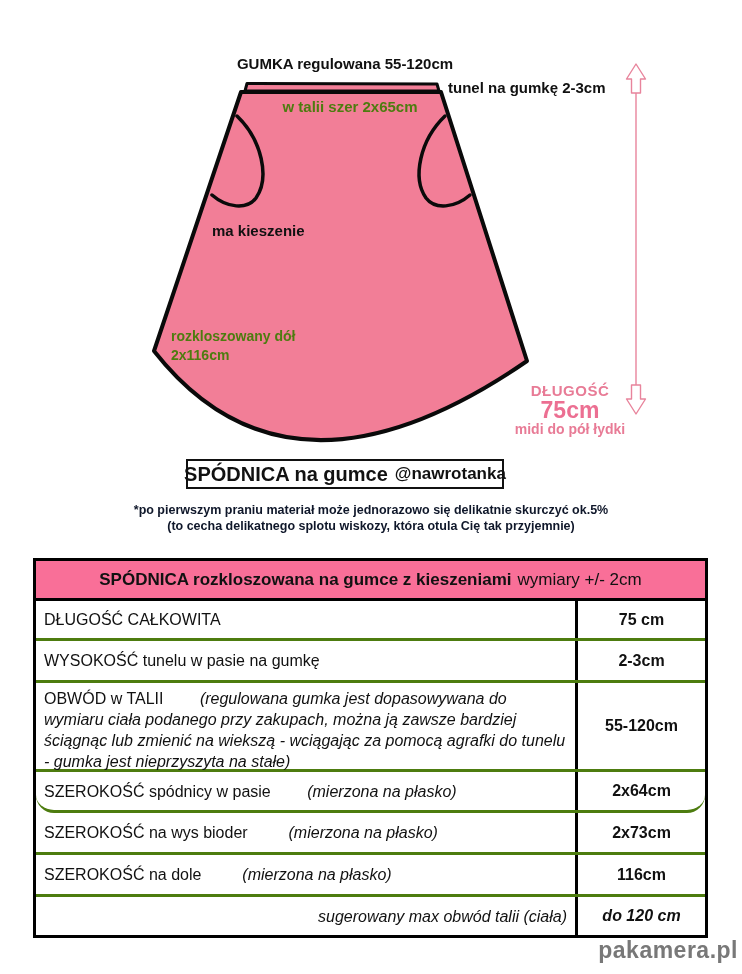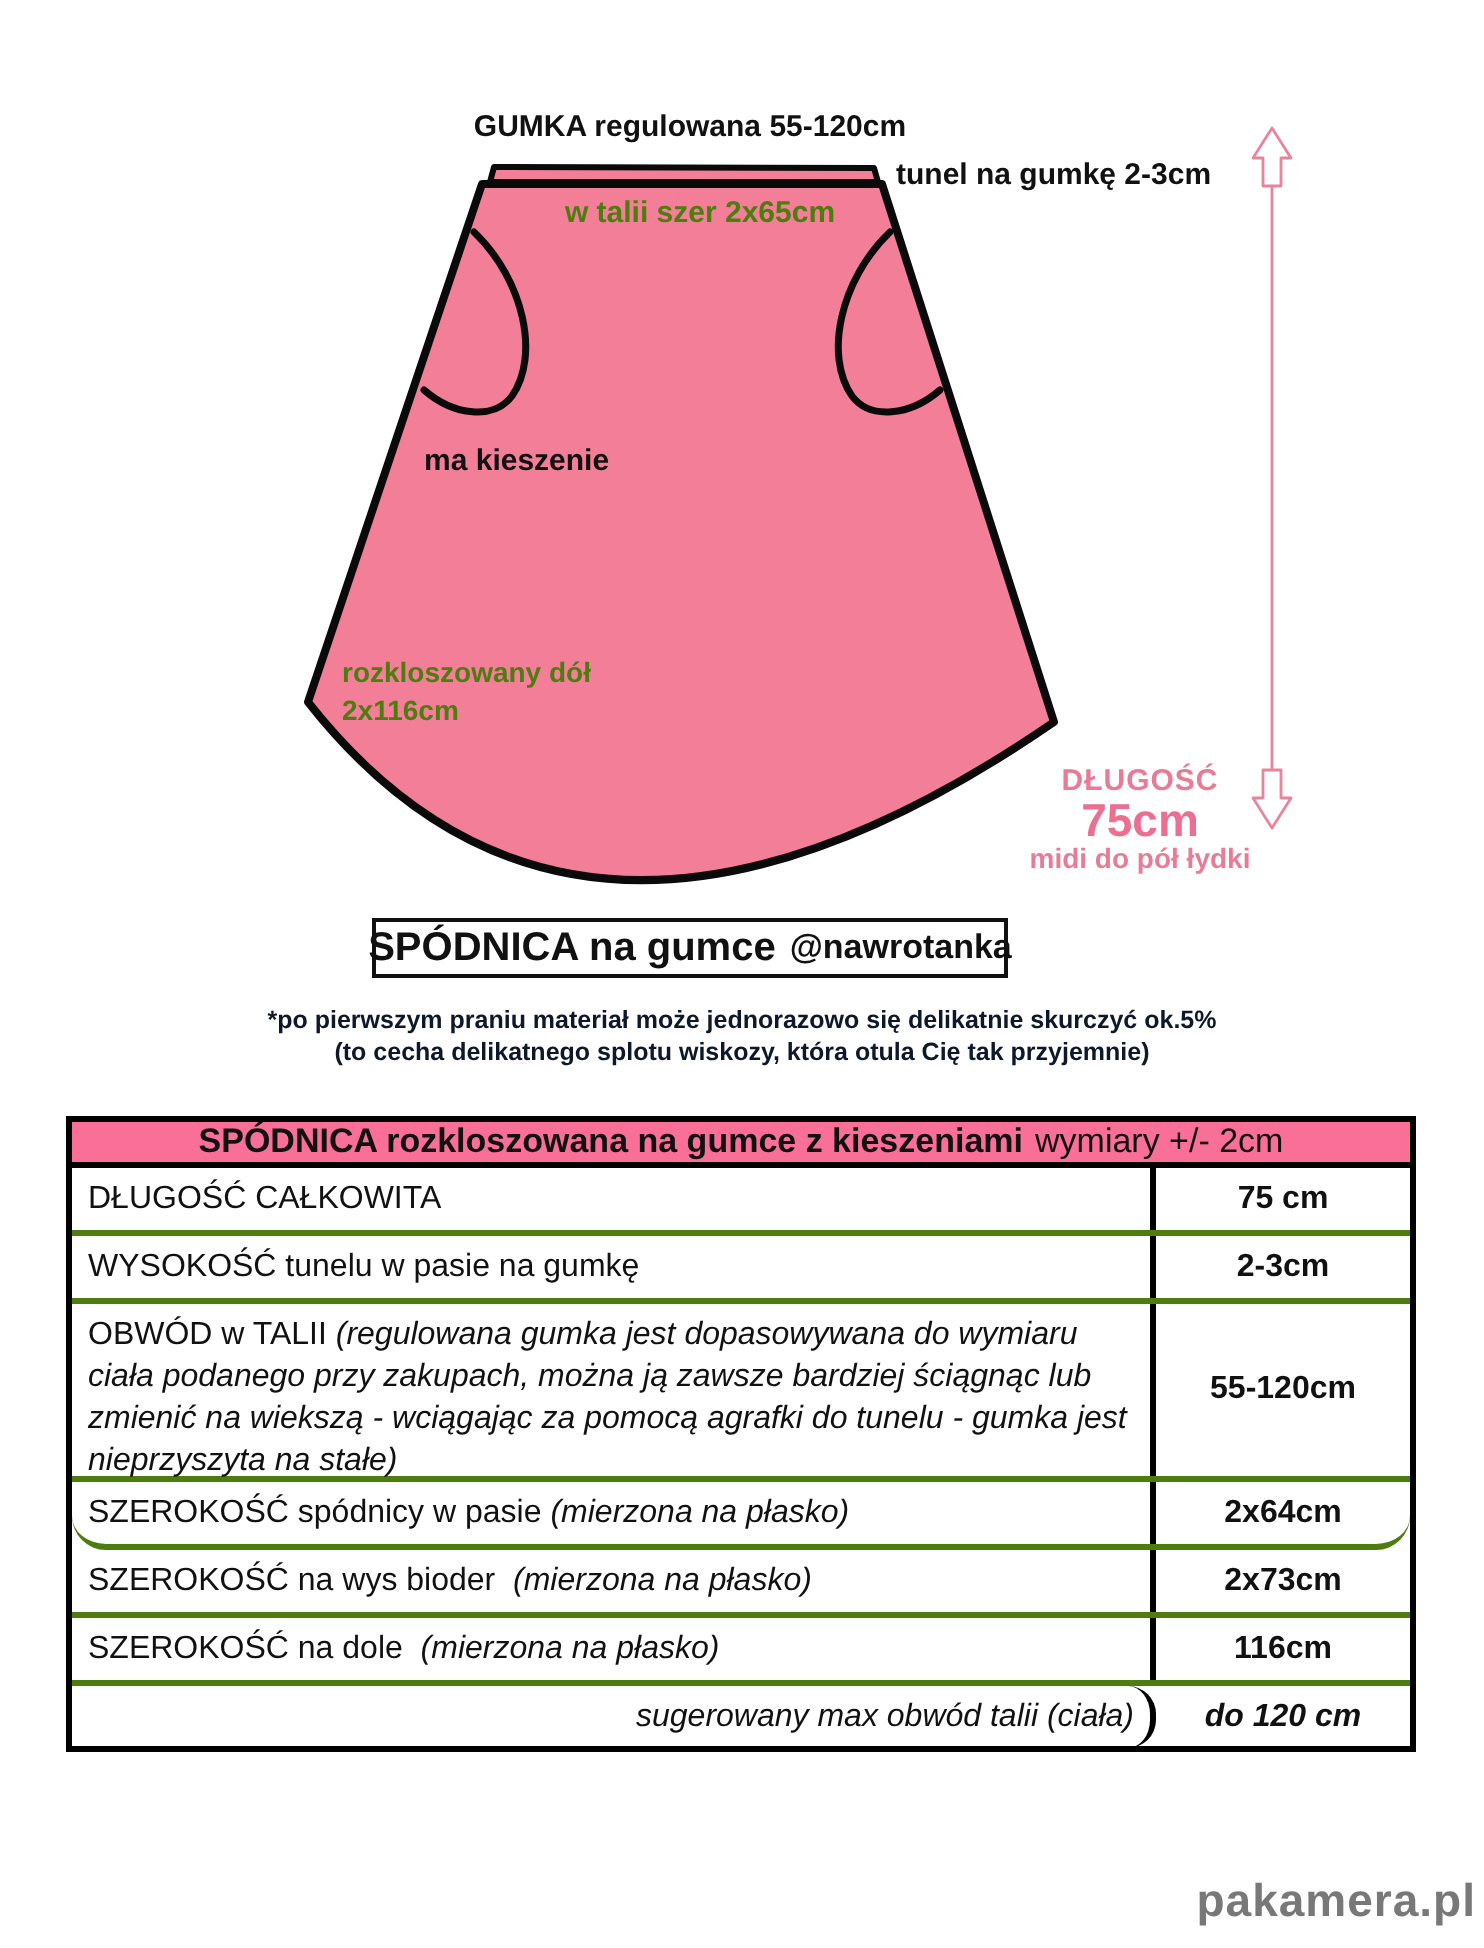--- a/index.html
+++ b/index.html
@@ -27,47 +27,47 @@
     background:#fff; white-space:nowrap;
   }
   .caption-title { font-weight:bold; font-size:20px; }
   .caption-handle { font-weight:bold; font-size:17px; margin-left:7px; }
 
   .footnote { left:0; top:502px; width:742px; text-align:center;
     color:#0f172a; font-size:12.5px; font-weight:600; line-height:16px; }
 
   
   .spec-table {
-    left:33px; top:558px; width:675px; height:318px;
+    left:33px; top:558px; width:675px; height:380px;
     border:3px solid #000; background:#fff;
     display:flex; flex-direction:column; font-size:16px;
   }
   .t-header {
     height:40px; border-bottom:3px solid #000;
     display:flex; align-items:center; justify-content:center;
     font-size:17px; white-space:nowrap;
   }
   .t-header .hdr-bold { font-weight:bold; }
   .t-header .hdr-reg { font-weight:normal; margin-left:6px; }
   .t-row { display:flex; border-bottom:3px solid #4d7c0f; }
   .t-row:last-child { border-bottom:none; }
   .cell-label {
     flex:1; border-right:3px solid #000; padding:5px 8px;
     display:flex; align-items:center; flex-wrap:wrap;
     line-height:21px;
   }
-  .cell-label .note { font-style:italic; }
+  .cell-label .note { font-style:italic;margin-left:32px; }
   .cell-label .gap { white-space:pre; }
   .cell-value {
     width:127px; display:flex; align-items:center; justify-content:center;
     font-weight:bold; text-align:center;
   }
   .r1 { height:40px; } .r2 { height:42px; } .r3 { height:89px; }
   .r4 { height:41px;border-radius:18px; } .r5 { height:42px; } .r6 { height:42px; } .r7 { flex:1; }
-  .row-last .cell-label { justify-content:flex-end; text-align:center;border-radius:14px; }
+  .row-last .cell-label { justify-content:flex-end; text-align:center; }
   .row-last .cell-value { font-style:italic; }
 
   .watermark {
     left:560px; top:937px; width:178px; text-align:right;
     font-weight:bold; font-size:23px; color:#787878; letter-spacing:.5px;
   }
 </style>
 </head>
 <body>
 

